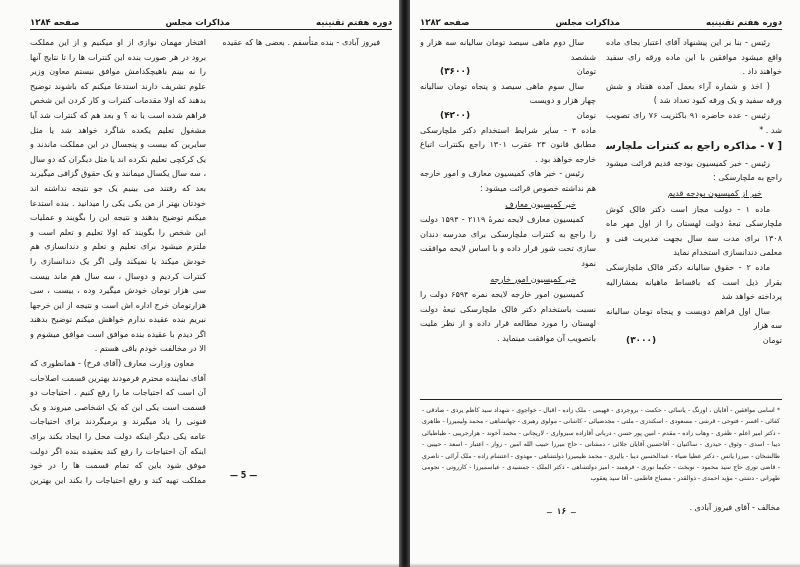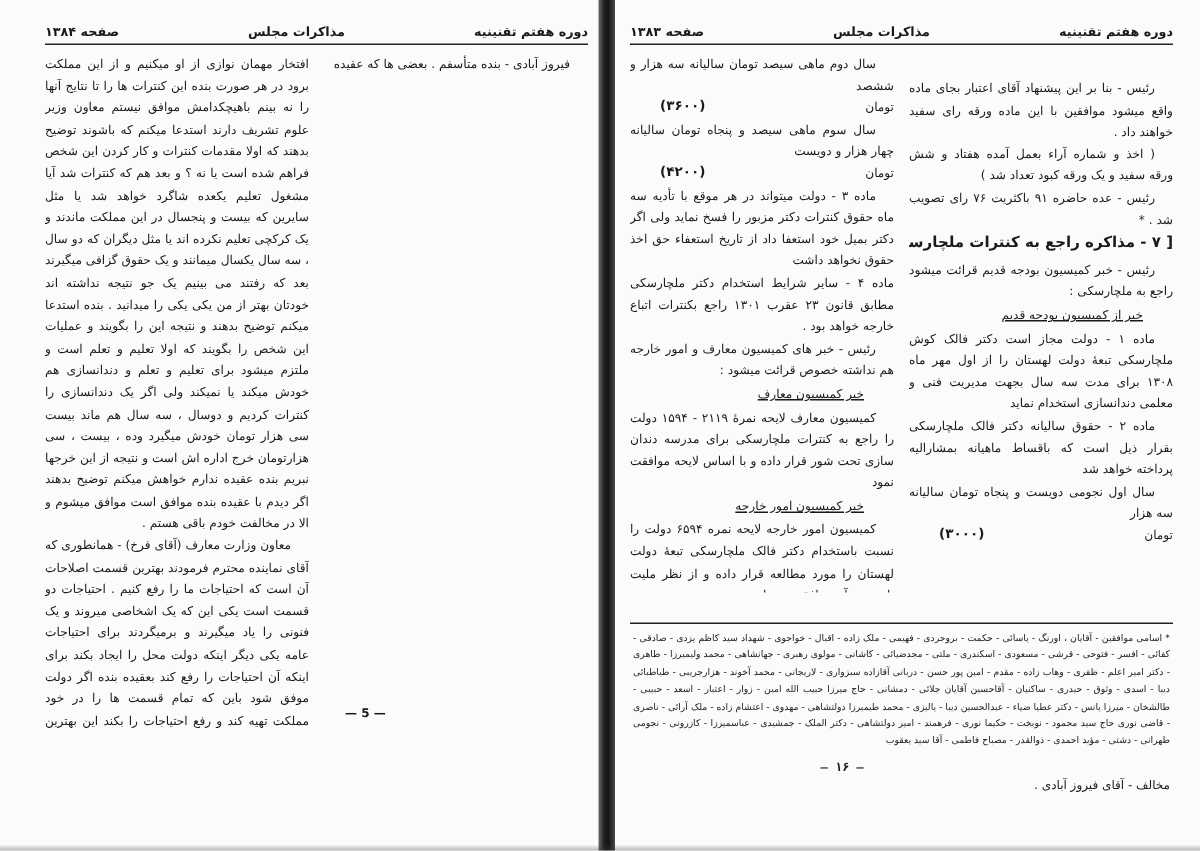--- a/index.html
+++ b/index.html
@@ -46,21 +46,21 @@
   }
   .subhead-wrap { text-align: center; }
   .rule { border-top: 1.4px solid #222; margin: 4px 0 4px 0; }
   .votes { direction: rtl; font-size: 6.2px; line-height: 11.4px; text-align: justify; text-align-last: right; padding: 0 2px; }
   .votes .against { text-align: center; font-size: 8px; margin-top: 18px; }
   .page-number { position: absolute; font-size: 8px; font-weight: bold; direction: rtl; }
   .page.left .page-number { left: 230px; top: 471px; }
   .page.right .page-number { left: 147px; top: 507px; font-family: Liberation Mono, monospace; }
   .col-left-a { height: 455px; }
   .col-left-b { height: 455px; }
-  .col-right-a { height: 360px; margin-top: 16px; }
+  .col-right-a { height: 360px; }
   .col-right-b { height: 360px; }
 </style>
 </head>
 <body>
 
 <div class="spread">
 
   <div class="page left">
     <div class="header">
       <span>دوره هفتم تقنینیه</span>
@@ -88,38 +88,37 @@
     <div class="cols">
       <div class="col col-right-a">
         <p class="indent">رئیس - بنا بر این پیشنهاد آقای اعتبار بجای ماده واقع میشود موافقین با این ماده ورقه رای سفید خواهند داد .</p>
         <p class="indent">( اخذ و شماره آراء بعمل آمده هفتاد و شش ورقه سفید و یک ورقه کبود تعداد شد )</p>
         <p class="indent">رئیس - عده حاضره ۹۱ باکثریت ۷۶ رای تصویب شد . *</p>
         <div class="section-title">[ ۷ - مذاکره راجع به کنترات ملچارسکی ]</div>
         <p class="indent">رئیس - خبر کمیسیون بودجه قدیم قرائت میشود راجع به ملچارسکی :</p>
         <div class="subhead-wrap"><span class="subhead">خبر از کمیسیون بودجه قدیم</span></div>
         <p class="indent">ماده ۱ - دولت مجاز است دکتر فالک کوش ملچارسکی تبعهٔ دولت لهستان را از اول مهر ماه ۱۳۰۸ برای مدت سه سال بجهت مدیریت فنی و معلمی دندانسازی استخدام نماید</p>
         <p class="indent">ماده ۲ - حقوق سالیانه دکتر فالک ملچارسکی بقرار ذیل است که باقساط ماهیانه بمشارالیه پرداخته خواهد شد</p>
-        <p class="indent">سال اول نجومی دویست و پنجاه تومان سالیانه سه هزار</p>
+        <p class="indent">سال اول فراهم دویست و پنجاه تومان سالیانه سه هزار</p>
         <div class="num-line">
           <span>تومان</span>
           <span class="amount">(۳۰۰۰)</span>
         </div>
       </div>
       <div class="col col-right-b">
         <p class="indent">سال دوم ماهی سیصد تومان سالیانه سه هزار و ششصد</p>
         <div class="num-line">
           <span>تومان</span>
           <span class="amount">(۳۶۰۰)</span>
         </div>
         <p class="indent">سال سوم ماهی سیصد و پنجاه تومان سالیانه چهار هزار و دویست</p>
         <div class="num-line">
           <span>تومان</span>
           <span class="amount">(۴۲۰۰)</span>
         </div>
-        <p class="indent">ماده ۳ - دولت میتواند در هر موقع با تأدیه سه ماه حقوق کنترات دکتر مزبور را فسخ نماید ولی اگر دکتر بمیل خود استعفا داد از تاریخ استعفاء حق اخذ حقوق نخواهد داشت</p>
         <p>ماده ۴ - سایر شرایط استخدام دکتر ملچارسکی مطابق قانون ۲۳ عقرب ۱۳۰۱ راجع بکنترات اتباع خارجه خواهد بود .</p>
         <p class="indent">رئیس - خبر های کمیسیون معارف و امور خارجه هم نداشته خصوص قرائت میشود :</p>
         <div class="subhead-wrap"><span class="subhead">خبر کمیسیون معارف</span></div>
         <p class="indent">کمیسیون معارف لایحه نمرهٔ ۲۱۱۹ - ۱۵۹۴ دولت را راجع به کنترات ملچارسکی برای مدرسه دندان سازی تحت شور قرار داده و با اساس لایحه موافقت نمود</p>
         <div class="subhead-wrap"><span class="subhead">خبر کمیسیون امور خارجه</span></div>
         <p class="indent">کمیسیون امور خارجه لایحه نمره ۶۵۹۴ دولت را نسبت باستخدام دکتر فالک ملچارسکی تبعهٔ دولت لهستان را مورد مطالعه قرار داده و از نظر ملیت باتصویب آن موافقت مینماید .</p>
 
       </div>
     </div>
     <div class="rule"></div>

